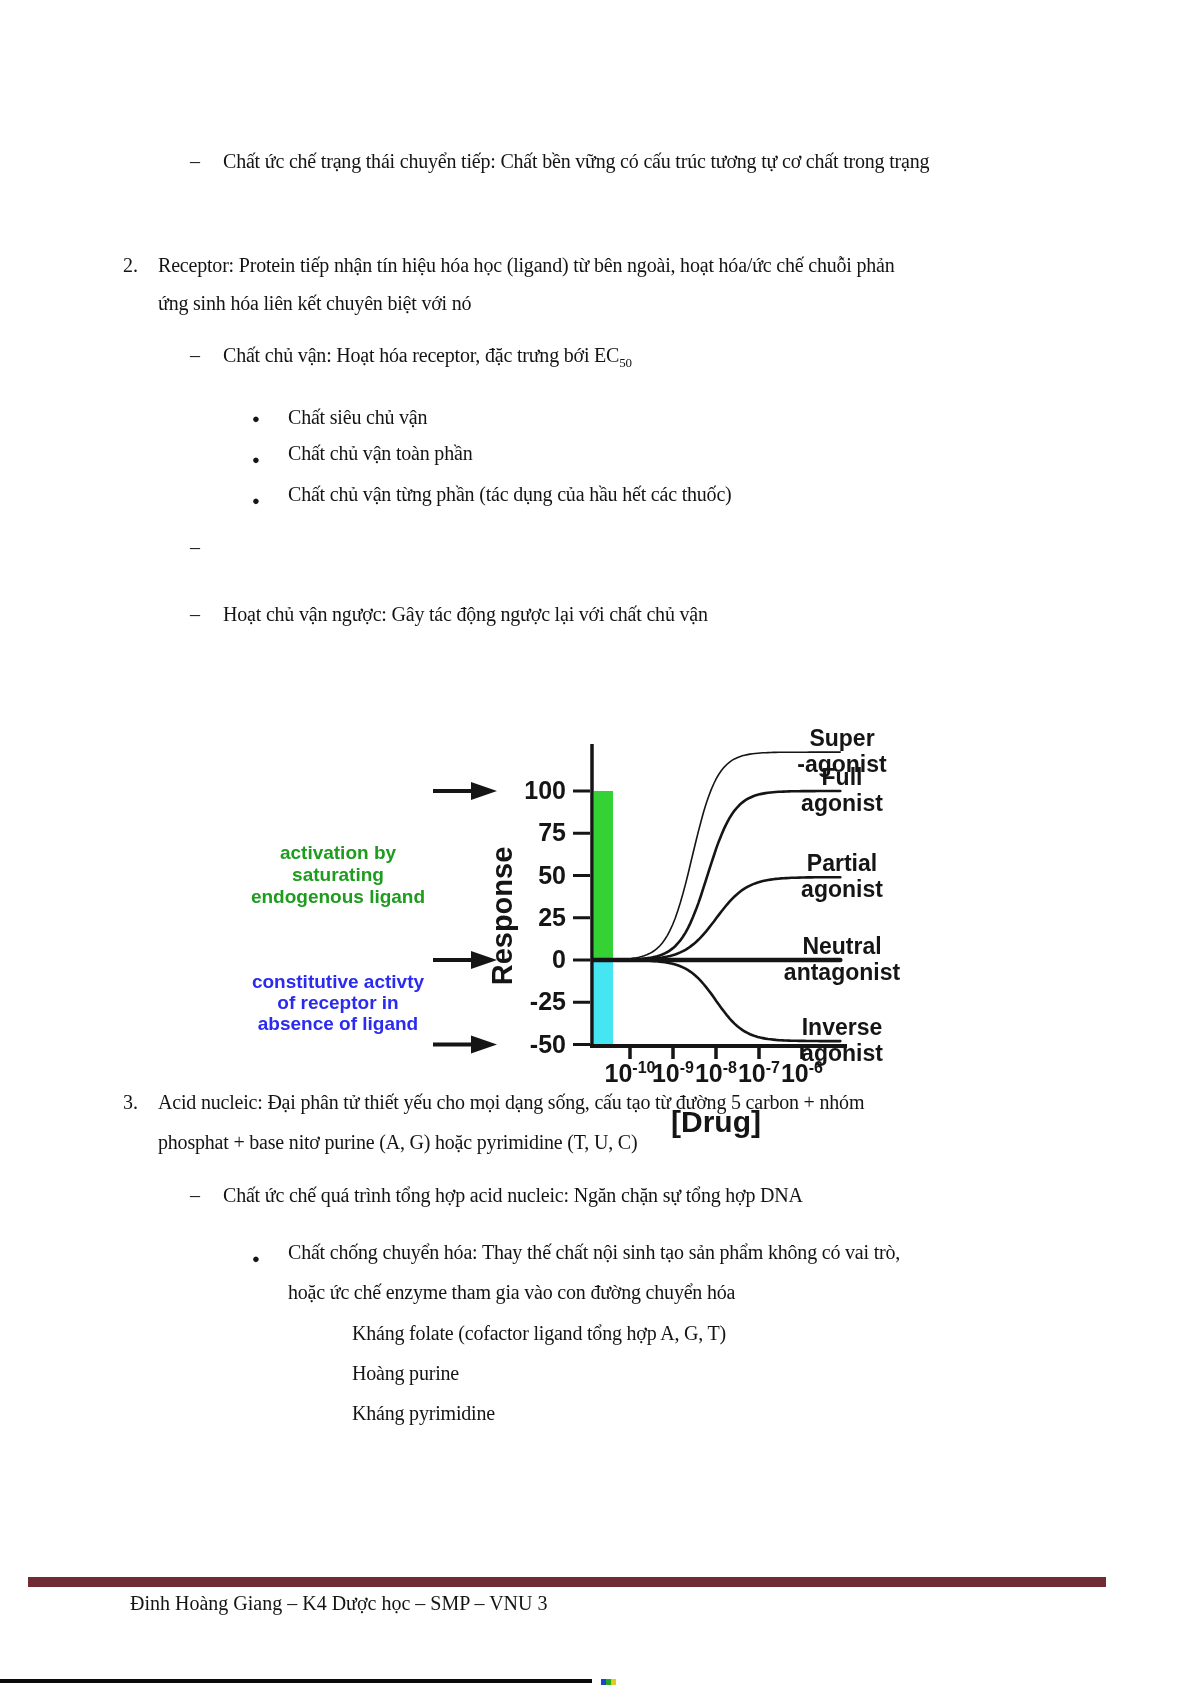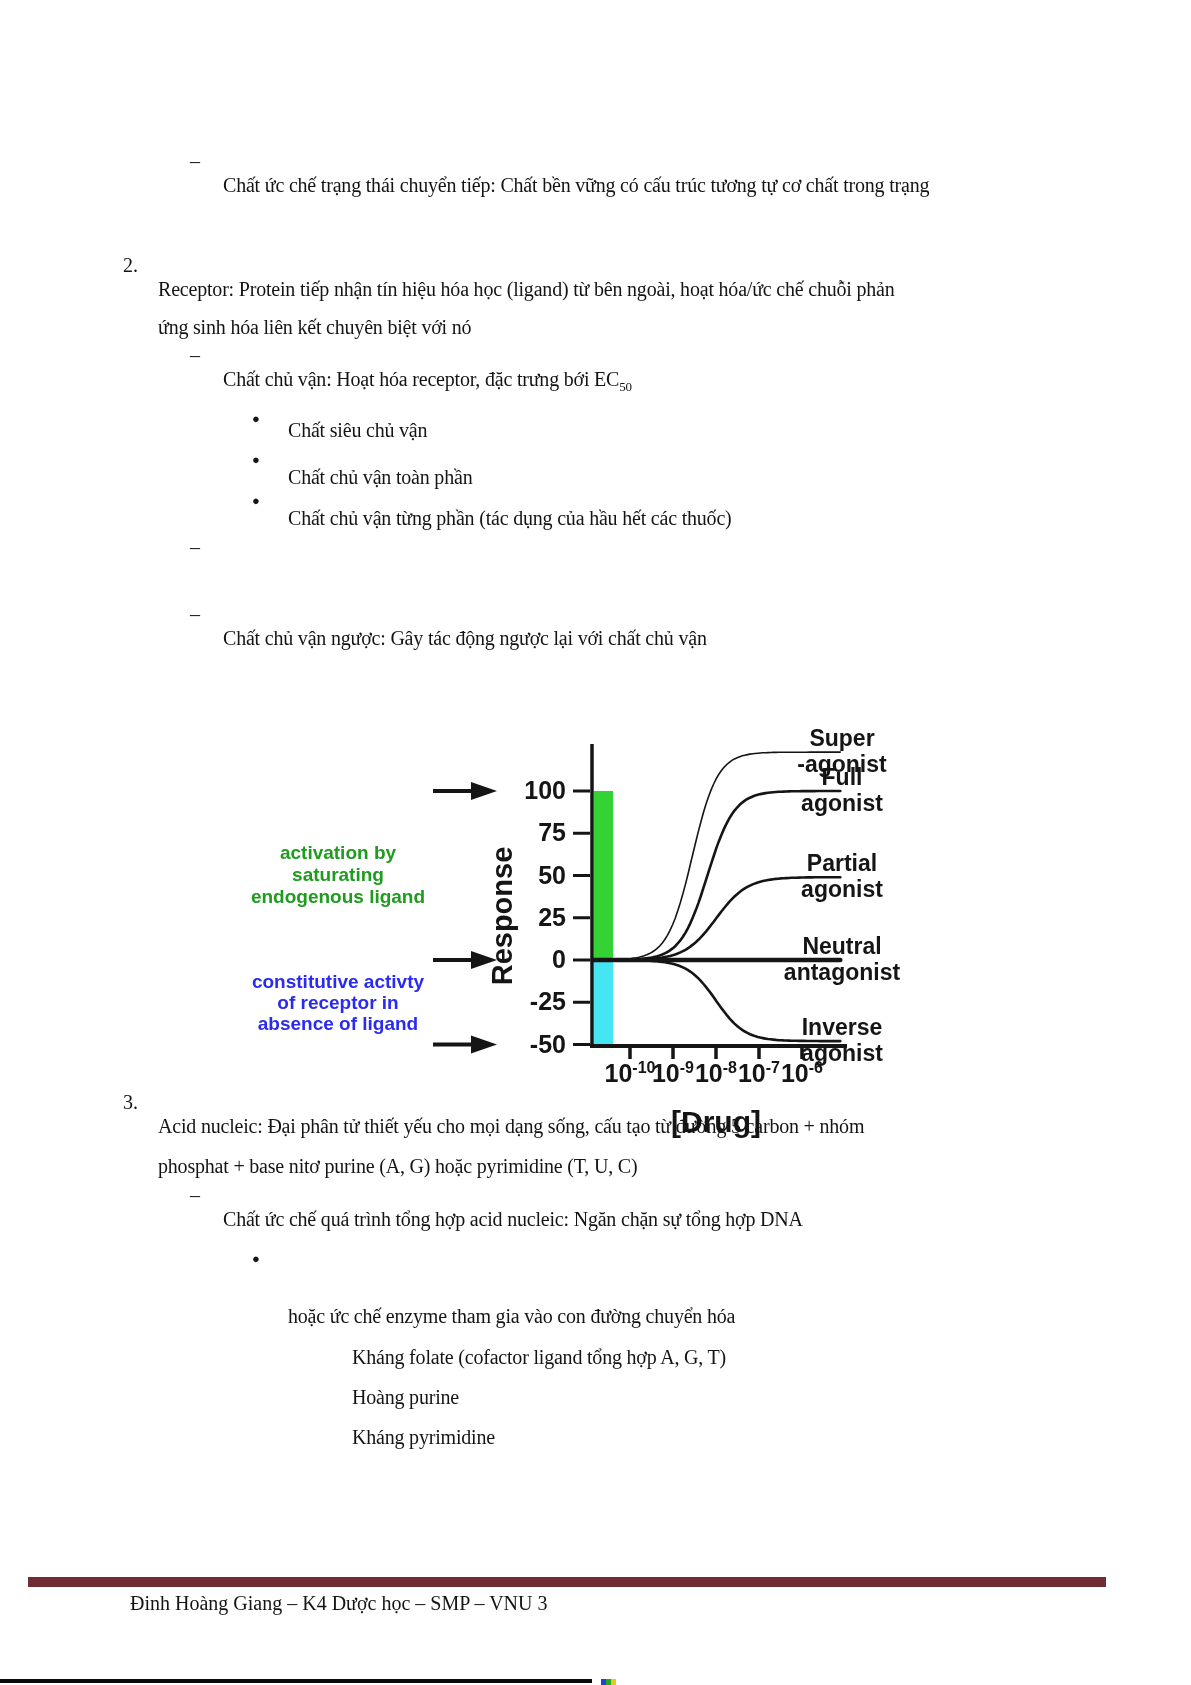--- a/index.html
+++ b/index.html
@@ -1,18 +1,18 @@
 <!DOCTYPE html>
 <html><head>
 <meta charset="utf-8">
 <style>
   html,body{margin:0;padding:0;background:#888;}
   .page{position:relative;width:1191px;height:1685px;background:#ffffff;overflow:hidden;
         font-family:"Liberation Serif","DejaVu Serif",serif;color:#141414;}
-  .ln{position:absolute;white-space:nowrap;font-size:20px;letter-spacing:-0.2px;line-height:30px;margin-top:24px;}
+  .ln{position:absolute;white-space:nowrap;font-size:20px;letter-spacing:-0.2px;line-height:30px;}
   .mk{position:absolute;white-space:nowrap;font-size:20px;line-height:30px;}
   .mk.bullet{font-size:13px;}
   sub.sb{font-size:13px;}
   .chart-svg{position:absolute;left:250px;top:668px;width:690px;height:490px;overflow:visible;}
   .tick{font-family:"Liberation Sans","DejaVu Sans",sans-serif;font-weight:bold;font-size:25px;fill:#151515;}
   .sup{font-size:16px;font-weight:bold;}
   .rlabel{font-family:"Liberation Sans","DejaVu Sans",sans-serif;font-weight:bold;font-size:23px;fill:#151515;}
   .axis-title{font-family:"Liberation Sans","DejaVu Sans",sans-serif;font-weight:bold;font-size:29px;fill:#151515;}
   .axis-title-big{font-family:"Liberation Sans","DejaVu Sans",sans-serif;font-weight:bold;font-size:30px;fill:#151515;}
   .side-label{font-family:"Liberation Sans","DejaVu Sans",sans-serif;font-weight:bold;font-size:19px;}
@@ -33,32 +33,32 @@
 
   <div class="mk" style="left:123px;top:250px">2.</div>
   <div class="ln" style="left:158px;top:250px">Receptor: Protein tiếp nhận tín hiệu hóa học (ligand) từ bên ngoài, hoạt hóa/ức chế chuỗi phản</div>
 
   <div class="ln" style="left:158px;top:288px">ứng sinh hóa liên kết chuyên biệt với nó</div>
 
   <div class="mk" style="left:190px;top:340px">–</div>
   <div class="ln" style="left:223px;top:340px"><span>Chất chủ vận: Hoạt hóa receptor, đặc trưng bới EC</span><sub class="sb">50</sub></div>
 
   <div class="mk bullet" style="left:252px;top:404px">●</div>
-  <div class="ln" style="left:288px;top:391px">Chất siêu chủ vận</div>
+  <div class="ln" style="left:288px;top:402px">Chất siêu chủ vận</div>
 
   <div class="mk bullet" style="left:252px;top:445px">●</div>
   <div class="ln" style="left:288px;top:438px">Chất chủ vận toàn phần</div>
 
   <div class="mk bullet" style="left:252px;top:486px">●</div>
   <div class="ln" style="left:288px;top:479px">Chất chủ vận từng phần (tác dụng của hầu hết các thuốc)</div>
 
   <div class="mk" style="left:190px;top:532px">–</div>
 
   <div class="mk" style="left:190px;top:599px">–</div>
-  <div class="ln" style="left:223px;top:599px">Chất chủ vận ngược: Gây tác động ngược lại với chất chủ vận</div>
+  <div class="ln" style="left:223px;top:599px">Hoạt chủ vận ngược: Gây tác động ngược lại với chất chủ vận</div>
 
   <svg class="chart-svg" id="chart" viewBox="0 0 690 490" xmlns="http://www.w3.org/2000/svg">
     <g>
         <rect x="344" y="123" width="19" height="169" fill="#35d235"></rect>
         <rect x="344" y="292" width="19" height="84.5" fill="#45e6f2"></rect>
       </g>
     <g>
         <polyline points="363.2,291.6 365.8,291.6 368.4,291.5 371.0,291.3 373.6,291.2 376.1,291.0 378.7,290.8 381.3,290.5 383.9,290.1 386.5,289.7 389.0,289.2 391.6,288.5 394.2,287.7 396.8,286.8 399.4,285.6 401.9,284.2 404.5,282.5 407.1,280.4 409.7,278.0 412.3,275.0 414.8,271.5 417.4,267.3 420.0,262.4 422.6,256.8 425.2,250.3 427.7,242.9 430.3,234.7 432.9,225.8 435.5,216.1 438.1,205.8 440.6,195.2 443.2,184.5 445.8,173.8 448.4,163.4 451.0,153.5 453.5,144.3 456.1,135.8 458.7,128.2 461.3,121.4 463.9,115.5 466.4,110.4 469.0,106.0 471.6,102.3 474.2,99.1 476.8,96.5 479.3,94.3 481.9,92.4 484.5,90.9 487.1,89.7 489.7,88.7 492.2,87.8 494.8,87.2 497.4,86.6 500.0,86.1 502.6,85.8 505.1,85.5 507.7,85.2 510.3,85.0 512.9,84.8 515.5,84.7 518.0,84.6 520.6,84.5 523.2,84.4 525.8,84.4 528.4,84.3 530.9,84.3 533.5,84.3 536.1,84.2 538.7,84.2 541.3,84.2 543.8,84.2 546.4,84.2 549.0,84.2 551.6,84.2 554.2,84.2 556.7,84.2 559.3,84.1 561.9,84.1 564.5,84.1 567.1,84.1 569.6,84.1 572.2,84.1 574.8,84.1 577.4,84.1 580.0,84.1 582.5,84.1 585.1,84.1 587.7,84.1 590.3,84.1" fill="none" stroke="#151515" stroke-width="1.6" stroke-linecap="round"></polyline>
         <polyline points="363.2,291.9 365.8,291.8 368.4,291.8 371.0,291.7 373.6,291.7 376.1,291.6 378.7,291.5 381.3,291.4 383.9,291.3 386.5,291.2 389.0,291.0 391.6,290.8 394.2,290.5 396.8,290.2 399.4,289.9 401.9,289.4 404.5,288.9 407.1,288.2 409.7,287.4 412.3,286.5 414.8,285.3 417.4,284.0 420.0,282.4 422.6,280.4 425.2,278.2 427.7,275.5 430.3,272.4 432.9,268.8 435.5,264.6 438.1,259.9 440.6,254.6 443.2,248.6 445.8,242.1 448.4,235.1 451.0,227.5 453.5,219.7 456.1,211.6 458.7,203.4 461.3,195.3 463.9,187.5 466.4,179.9 469.0,172.9 471.6,166.4 474.2,160.4 476.8,155.1 479.3,150.4 481.9,146.2 484.5,142.6 487.1,139.5 489.7,136.8 492.2,134.6 494.8,132.6 497.4,131.0 500.0,129.7 502.6,128.5 505.1,127.6 507.7,126.8 510.3,126.1 512.9,125.6 515.5,125.1 518.0,124.8 520.6,124.5 523.2,124.2 525.8,124.0 528.4,123.8 530.9,123.7 533.5,123.6 536.1,123.5 538.7,123.4 541.3,123.3 543.8,123.3 546.4,123.2 549.0,123.2 551.6,123.1 554.2,123.1 556.7,123.1 559.3,123.1 561.9,123.1 564.5,123.1 567.1,123.0 569.6,123.0 572.2,123.0 574.8,123.0 577.4,123.0 580.0,123.0 582.5,123.0 585.1,123.0 587.7,123.0 590.3,123.0" fill="none" stroke="#151515" stroke-width="2.6" stroke-linecap="round"></polyline>
         <polyline points="363.2,291.9 365.8,291.9 368.4,291.8 371.0,291.8 373.6,291.8 376.1,291.7 378.7,291.7 381.3,291.6 383.9,291.6 386.5,291.5 389.0,291.4 391.6,291.3 394.2,291.2 396.8,291.0 399.4,290.9 401.9,290.7 404.5,290.4 407.1,290.2 409.7,289.8 412.3,289.5 414.8,289.0 417.4,288.5 420.0,287.9 422.6,287.2 425.2,286.4 427.7,285.5 430.3,284.4 432.9,283.2 435.5,281.8 438.1,280.2 440.6,278.4 443.2,276.4 445.8,274.2 448.4,271.8 451.0,269.2 453.5,266.3 456.1,263.3 458.7,260.1 461.3,256.8 463.9,253.5 466.4,250.0 469.0,246.6 471.6,243.2 474.2,240.0 476.8,236.8 479.3,233.9 481.9,231.1 484.5,228.5 487.1,226.2 489.7,224.1 492.2,222.1 494.8,220.4 497.4,218.9 500.0,217.6 502.6,216.4 505.1,215.4 507.7,214.5 510.3,213.7 512.9,213.1 515.5,212.5 518.0,212.0 520.6,211.6 523.2,211.2 525.8,210.9 528.4,210.7 530.9,210.4 533.5,210.3 536.1,210.1 538.7,210.0 541.3,209.8 543.8,209.7 546.4,209.7 549.0,209.6 551.6,209.5 554.2,209.5 556.7,209.4 559.3,209.4 561.9,209.4 564.5,209.3 567.1,209.3 569.6,209.3 572.2,209.3 574.8,209.3 577.4,209.3 580.0,209.2 582.5,209.2 585.1,209.2 587.7,209.2 590.3,209.2" fill="none" stroke="#151515" stroke-width="2.6" stroke-linecap="round"></polyline>
@@ -129,20 +129,21 @@
 
   <div class="mk" style="left:123px;top:1087px">3.</div>
   <div class="ln" style="left:158px;top:1087px">Acid nucleic: Đại phân tử thiết yếu cho mọi dạng sống, cấu tạo từ đường 5 carbon + nhóm</div>
 
   <div class="ln" style="left:158px;top:1127px">phosphat + base nitơ purine (A, G) hoặc pyrimidine (T, U, C)</div>
 
   <div class="mk" style="left:190px;top:1180px">–</div>
   <div class="ln" style="left:223px;top:1180px">Chất ức chế quá trình tổng hợp acid nucleic: Ngăn chặn sự tổng hợp DNA</div>
 
   <div class="mk bullet" style="left:252px;top:1244px">●</div>
+  <div class="ln" style="left:288px;top:1237px">Chất chống chuyển hóa: Thay thế chất nội sinh tạo sản phẩm không có vai trò,</div>
 
   <div class="ln" style="left:288px;top:1277px">hoặc ức chế enzyme tham gia vào con đường chuyển hóa</div>
 
   <div class="ln" style="left:352px;top:1318px">Kháng folate (cofactor ligand tổng hợp A, G, T)</div>
   <div class="ln" style="left:352px;top:1358px">Hoàng purine</div>
   <div class="ln" style="left:352px;top:1398px">Kháng pyrimidine</div>
 
   <div class="footer-rule" style="background: rgb(113, 44, 51);"></div>
   <div class="footer-text">Đinh Hoàng Giang – K4 Dược học – SMP – VNU  3</div>
 

